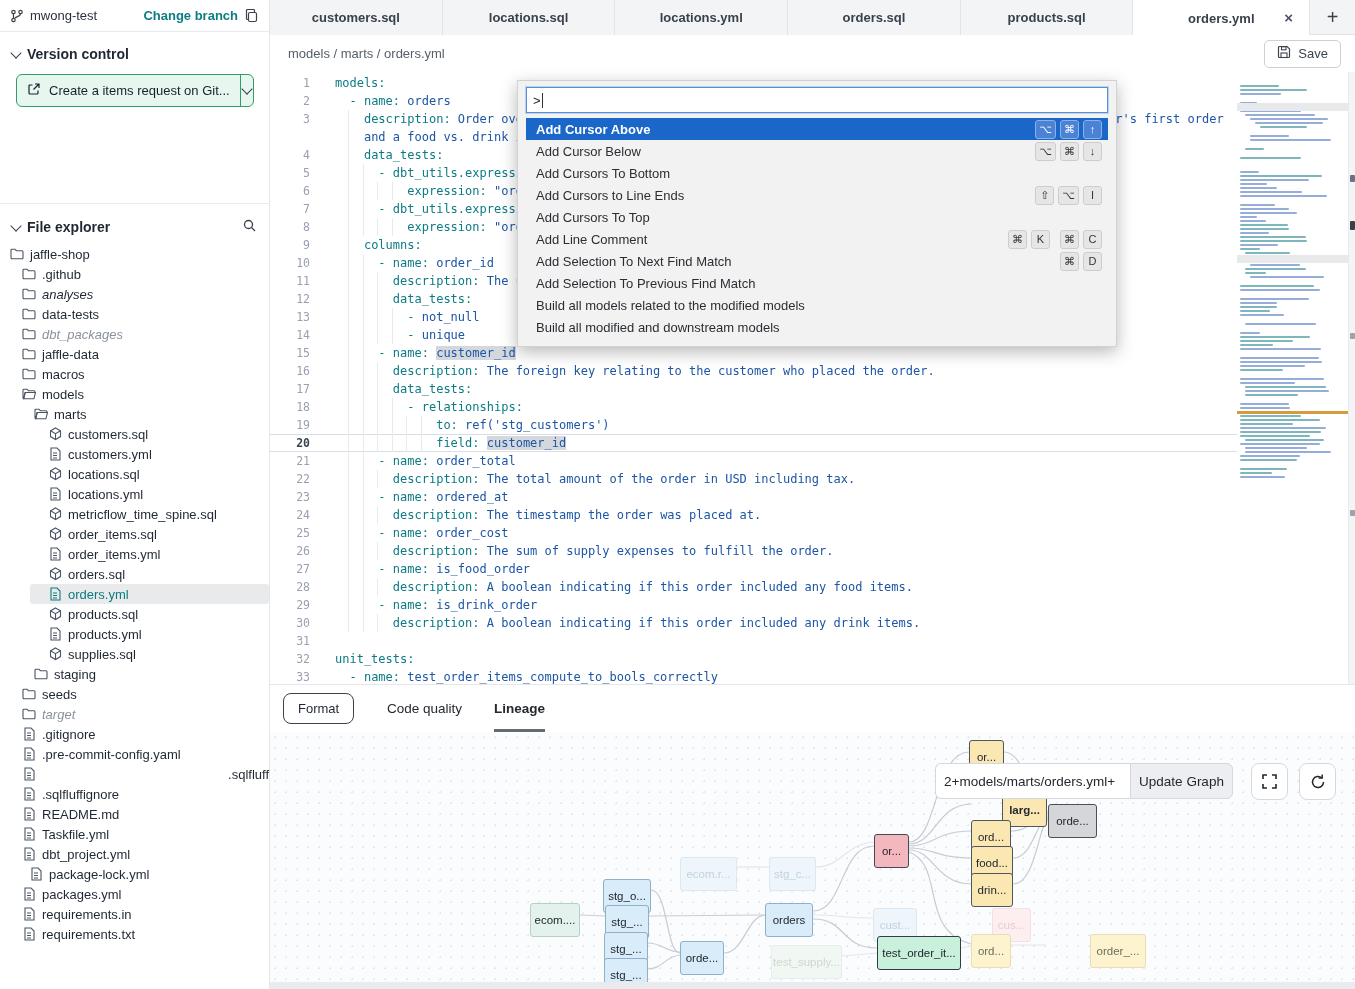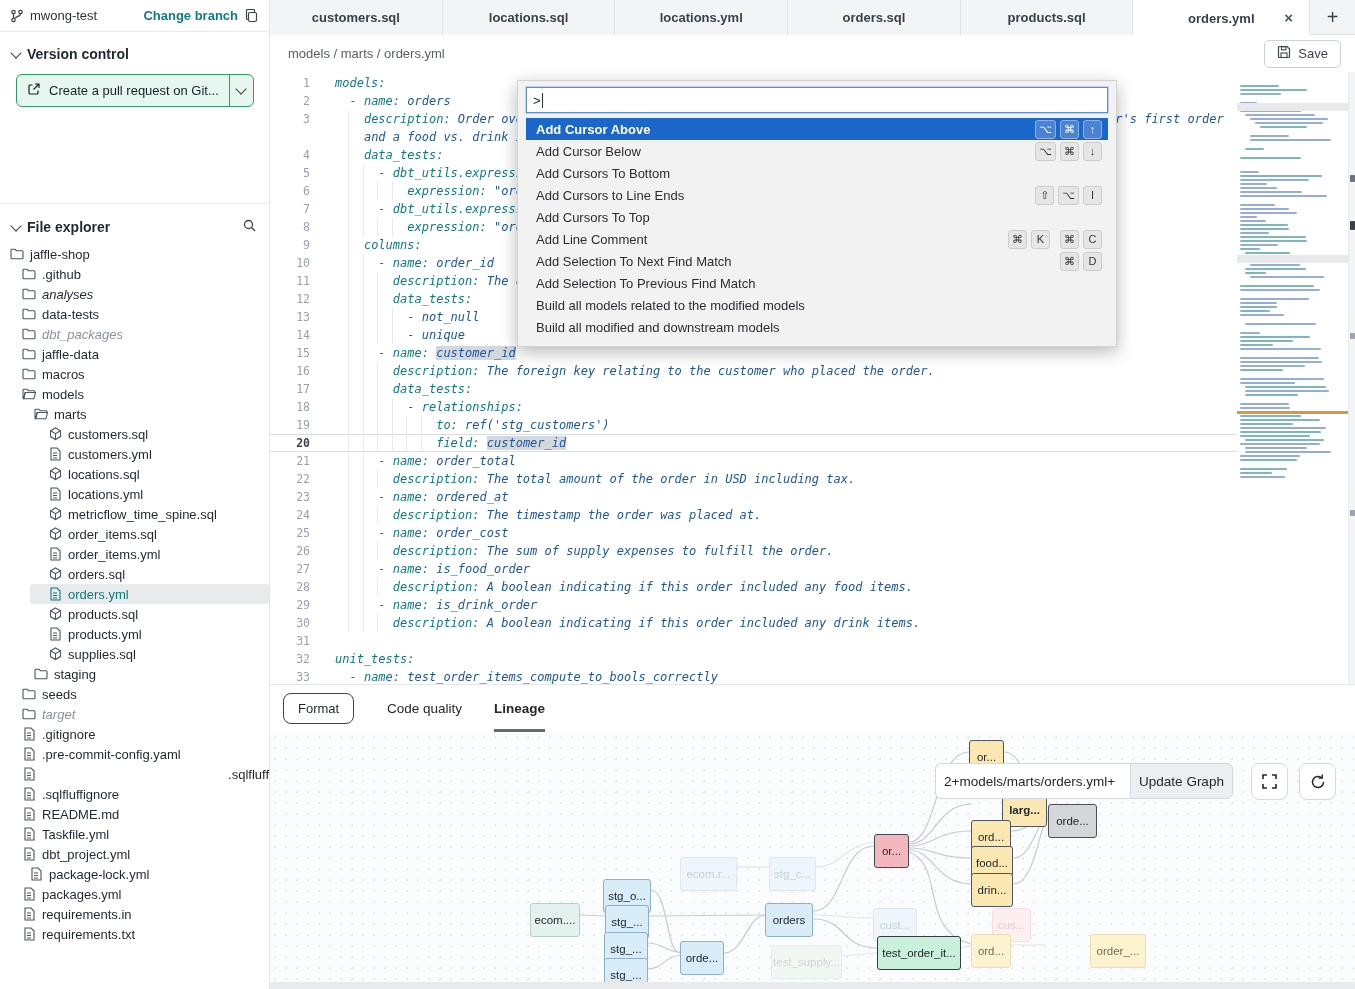--- a/index.html
+++ b/index.html
@@ -38,21 +38,21 @@
   .breadcrumb { font-size:13px; color:#57606a; }
   .save-btn { margin-left:auto; height:28px; padding:0 12px; display:flex; align-items:center; gap:7px; border:1px solid #ccd1d6; border-radius:5px; background:#fff; font-size:13px; color:#3c4450; cursor:pointer; }
 
   
   .editor { position:absolute; left:270px; top:72px; width:1085px; height:613px; background:#fff; border-bottom:1px solid #e5e7eb; overflow:hidden; }
   .code-area { position:absolute; left:0; top:2px; width:967px; }
   .code-row { display:flex; height:18px; line-height:18px; font-family:"DejaVu Sans Mono",monospace; font-size:12px; white-space:pre; }
   .code-row.current { box-shadow: inset 0 1px 0 #d9dee4, inset 0 -1px 0 #d9dee4; }
   .ln { width:40px; text-align:right; color:#98a1b0; flex:0 0 40px; font-size:11.5px; }
   .code-row.current .ln { color:#3c4554; font-weight:700; }
-  .code-text { padding-left:25px;font-style:italic; }
+  .code-text { padding-left:25px; }
   .seg-k { color:#0c7b85; }
   .seg-v { color:#1d56a5; }
   .seg-h { color:#1d56a5; background:#d4d8dd; }
   .guide { display:inline-block; white-space:pre; }
   .guide.gb { border-left:1px solid #e7eaee; margin-left:-1px; }
   .minimap { position:absolute; left:967px; top:13px; width:111px; height:432px; overflow:hidden; }
   .mm-band { position:absolute; left:0; width:111px; background:#e7e9eb; }
   .mm-orange { position:absolute; left:0; width:111px; height:3px; background:#d79b3b; }
   .mm-row { height:2px; margin-bottom:2px; border-radius:1px; }
   .vscroll { position:absolute; left:1078px; top:0; width:7px; height:613px; background:#f3f4f5; border-left:1px solid #e8eaec; }
@@ -128,21 +128,21 @@
     </div>
 
     <div class="pr-btn">
       <span class="pr-main">
         <span>
           <svg width="14" height="14" viewBox="0 0 14 14">
               <path d="M5.5 3H3a1 1 0 0 0-1 1v7a1 1 0 0 0 1 1h7a1 1 0 0 0 1-1V8.5" fill="none" stroke="#17212b" stroke-width="1.2"></path>
               <path d="M8 2h4v4 M12 2L6.5 7.5" fill="none" stroke="#17212b" stroke-width="1.2"></path>
             </svg>
         </span>
-        <span>Create a pull request on Git...</span>
+        <span>Create a items request on Git...</span>
       </span>
       <span class="pr-caret">
           <span class="chev"></span>
         </span>
     </div>
 
     <div class="fe-head">
       <span class="chev"></span>
       <span>File explorer</span>
       <span class="fe-search">

